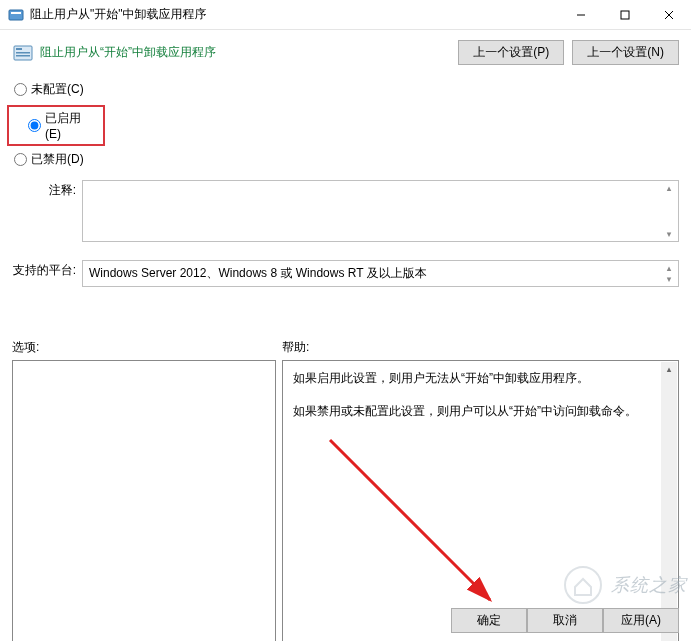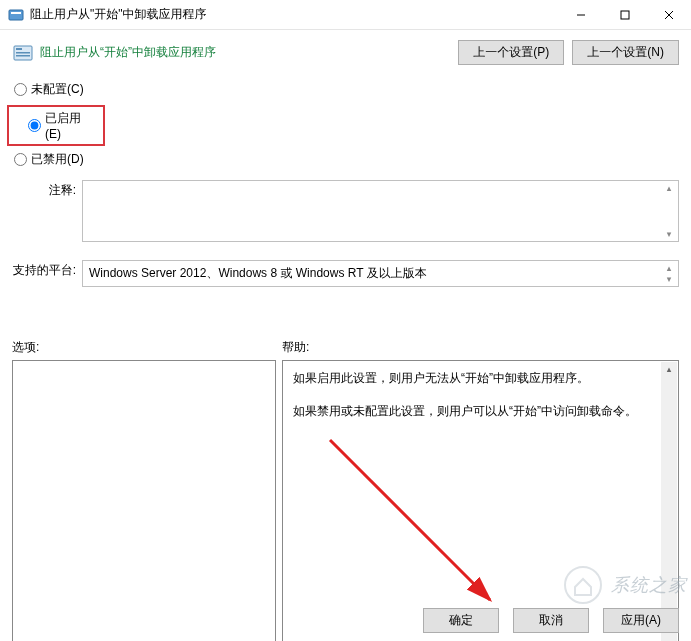--- a/index.html
+++ b/index.html
@@ -35,21 +35,21 @@
   .scroll-stub .arr { width: 14px; height: 10px; display: flex; align-items: center; justify-content: center; color: #888; font-size: 9px; }
 
   .lower { display: flex; gap: 6px; margin-top: 34px; padding: 0 12px; }
   .lower-col { display: flex; flex-direction: column; }
   .lower-col.left { width: 264px; }
   .lower-col.right { flex: 1; }
   .lower-label { font-size: 12px; margin-bottom: 4px; }
   .panel { border: 1px solid #888; background: #fff; height: 342px; font-size: 12px; padding: 8px 10px; position: relative; overflow: hidden; }
   .panel p { margin: 0 0 14px 0; line-height: 1.6; }
 
-  .footer { position: absolute; bottom: 8px; right: 12px; display: flex; gap: 14px; }
+  .footer { position: absolute; bottom: 8px; right: 12px; display: flex; gap: 0; }
   .footer .btn { min-width: 76px; padding: 3px 12px; }
 
   .arrow-annot { position: absolute; pointer-events: none; }
 
   .watermark { position: absolute; right: 4px; bottom: 34px; opacity: 0.55; display: flex; align-items: center; gap: 6px; pointer-events: none; }
   .watermark .txt { font-size: 18px; color: #9aa8b3; font-style: italic; letter-spacing: 1px; }
 
   .scroll-vert { position:absolute; right:1px; top:1px; bottom:1px; width:16px; background:#f0f0f0; display:flex; flex-direction:column; justify-content:space-between; align-items:center; }
   .scroll-vert .arr { font-size:9px; color:#666; height:14px; display:flex; align-items:center; }
 </style>

